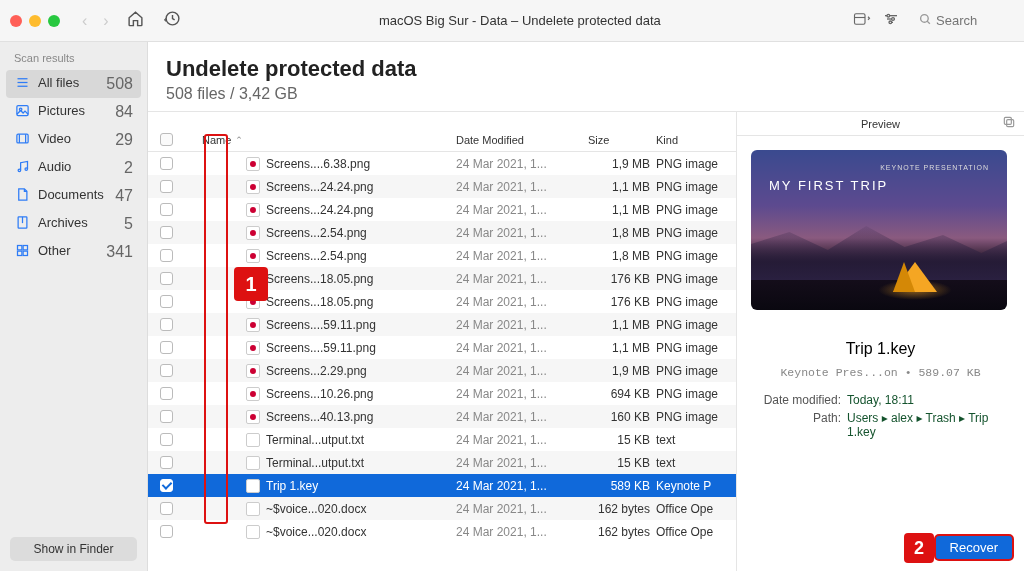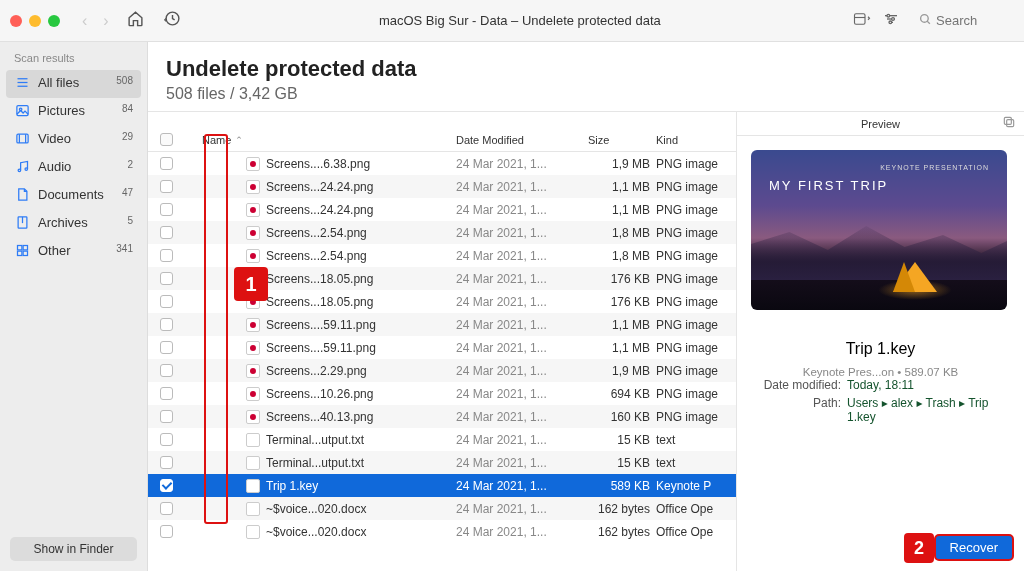--- a/index.html
+++ b/index.html
@@ -20,21 +20,21 @@
 .tb-icon { color: #666; font-size: 15px; cursor: pointer; }
 .search-box { display: flex; align-items: center; gap: 4px; color: #999; font-size: 13px; padding: 3px 8px; border-radius: 4px; }
 .search-box input { border: none; background: transparent; outline: none; font-size: 13px; width: 70px; }
 
 
 .main { display: flex; height: calc(100% - 42px); }
 .sidebar { width: 148px; background: #ededed; border-right: 1px solid #ddd; display: flex; flex-direction: column; }
 .sidebar-header { font-size: 11px; color: #888; padding: 10px 14px 6px; }
 .sidebar-item { display: flex; align-items: flex-start; padding: 5px 14px; font-size: 13px; color: #333; cursor: pointer; gap: 8px; }
 .sidebar-item.active { background: #d8d8d8; border-radius: 4px; margin: 0 6px; padding: 5px 8px; }
-.sidebar-item .count { margin-left: auto; color: #666; font-size: 10px; }
+.sidebar-item .count { margin-left: auto; color: #666; font-size: 16px; }
 .sidebar-icon { width: 16px; text-align: center; color: #2e7cf6; }
 .sidebar-footer { margin-top: auto; padding: 10px; }
 .show-finder { background: #dcdcdc; border: none; border-radius: 5px; padding: 5px 12px; font-size: 12px; color: #333; cursor: pointer; width: 100%; }
 
 .content { flex: 1; display: flex; flex-direction: column; overflow: hidden; }
 .content-header { padding: 14px 18px 8px; }
 .content-title { font-size: 22px; font-weight: 700; color: #222; }
 .content-subtitle { font-size: 16px; color: #666; margin-top: 3px; }
 
 .table-wrap { flex: 1; display: flex; overflow: hidden; border-top: 1px solid #e5e5e5; }
@@ -80,21 +80,21 @@
 .preview-body { padding: 14px; flex: 1; display: flex; flex-direction: column; }
 .thumb { width: 256px; height: 160px; border-radius: 6px; background: linear-gradient(180deg,#3a4a8f 0%,#5d4a8f 35%,#8a5a7f 55%,#1a1020 70%,#0a0810 100%); position: relative; overflow:hidden; margin-bottom: 12px;}
 .thumb-title { position:absolute; top:28px; left:18px; color:#fff; font-size:13px; letter-spacing:2px; font-weight:300;}
 .thumb-sub { position:absolute; top:14px; right:18px; color:#ddd; font-size:7px; letter-spacing:1px;}
 .tent { position:absolute; bottom:18px; right:70px; width:0; height:0; border-left:22px solid transparent; border-right:22px solid transparent; border-bottom:30px solid #f5a623;}
 .tent::after{content:"";position:absolute;left:-22px;bottom:-30px;width:0;height:0;border-left:11px solid transparent;border-right:11px solid transparent;border-bottom:30px solid #d48806;}
 .tent-glow{position:absolute;bottom:10px;right:55px;width:74px;height:20px;background:radial-gradient(ellipse,#f5a62388 0%,transparent 70%);}
 .mountains{position:absolute;bottom:30px;left:0;right:0;height:60px;background:linear-gradient(180deg,transparent 0%,#2a2040 100%);clip-path:polygon(0 100%,0 40%,15% 20%,30% 50%,45% 10%,60% 45%,75% 25%,90% 55%,100% 35%,100% 100%);}
 
 .preview-name { text-align: center; font-size: 16px; font-weight: 500; margin: 18px 0 8px; }
-.preview-meta { font-size: 11.5px; color: #888; text-align:center; }
+.preview-meta { font-size: 11.5px; color: #888; text-align:center; margin-bottom:14px;font-family:Liberation Mono, monospace;}
 .preview-props { font-size: 12px; }
 .prop-row { display: flex; margin-bottom: 4px; }
 .prop-label { width: 96px; text-align: right; color: #555; padding-right: 6px; font-weight:500;}
 .prop-value { flex: 1; color: #14532d; word-break: break-word;}
 
 .recover-bar { padding: 10px; display: flex; justify-content: flex-end; }
 .recover-btn { background: #1069da; color: #fff; border: 2px solid #d11; border-radius: 5px; padding: 4px 14px; font-size: 13px; cursor: pointer; }
 
 
 .hdr-chk { width:13px; height:13px; border:1px solid #bbb; border-radius:3px; background:#fafafa;}

